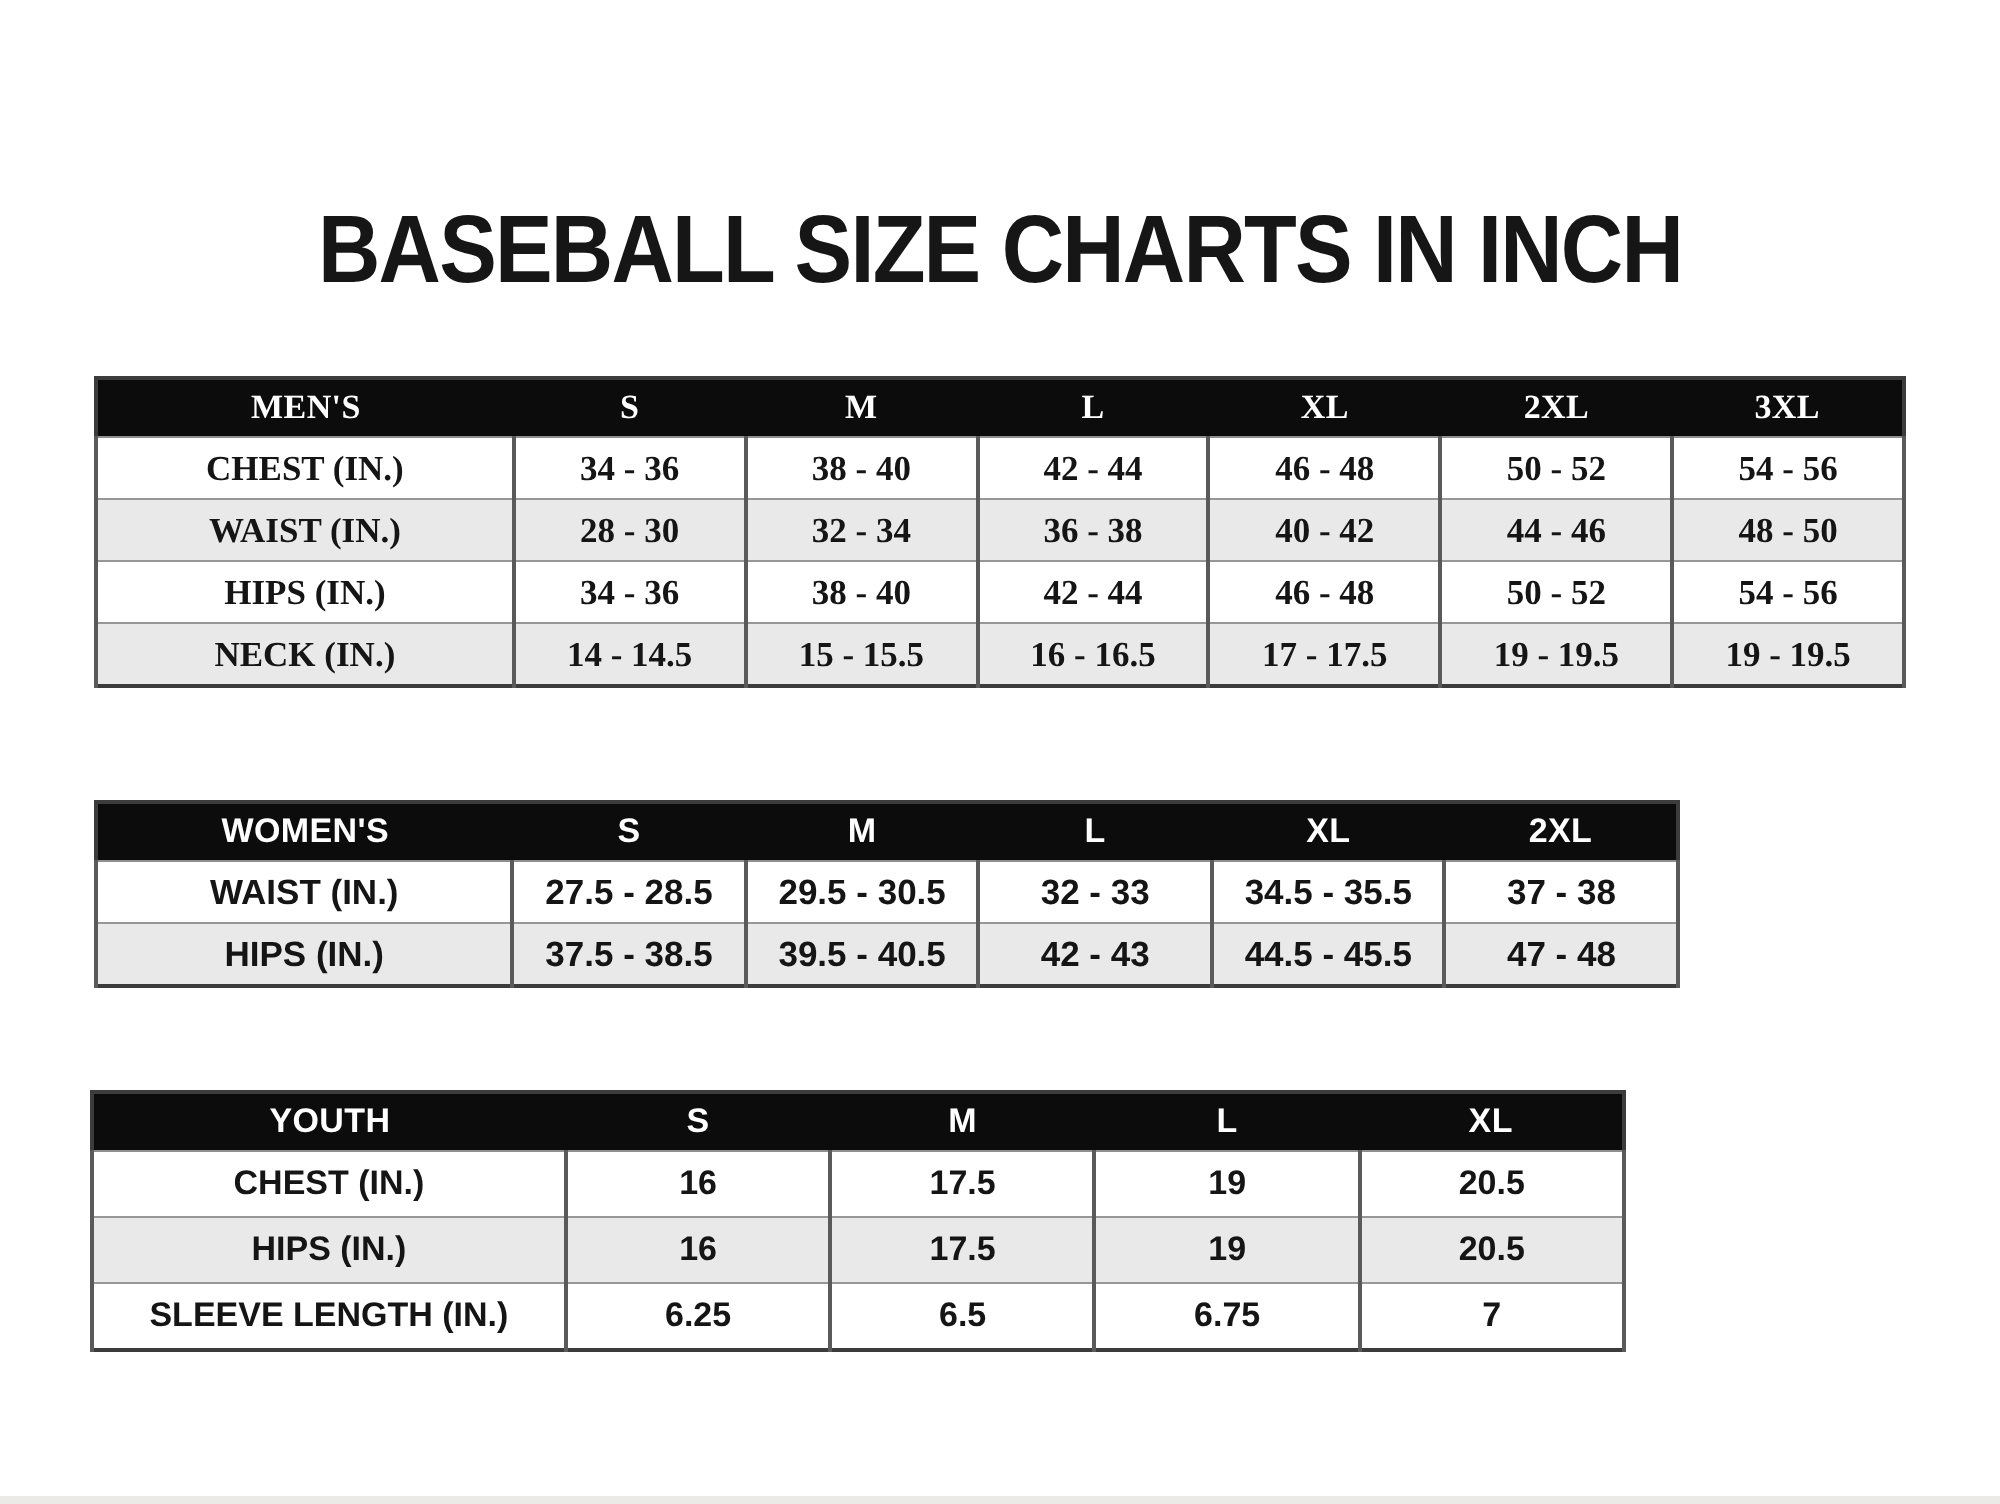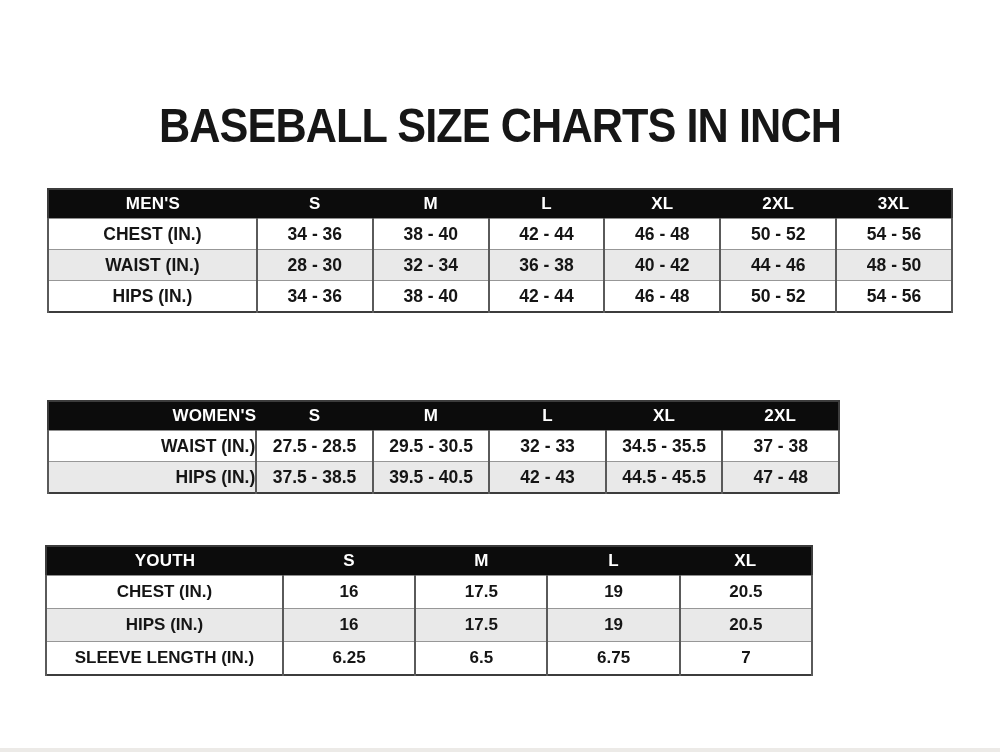--- a/index.html
+++ b/index.html
@@ -22,21 +22,21 @@
     text-align: center;
     font-size: 48px;
     font-weight: bold;
     color: #161616;
     letter-spacing: -1px;
     transform: scaleX(0.9);
     transform-origin: 50% 50%;
     white-space: nowrap;
   }
   .table-wrap { position: absolute; }
-  .table-wrap.t0 { left: 47px; top: 188px; width: 906px; }
+  .table-wrap.t0 { left: 47px; top: 188px; width: 906px; font-family: Liberation Serif, serif; }
   .table-wrap.t1 { left: 47px; top: 400px; width: 793px; }
   .table-wrap.t2 { left: 45px; top: 545px; width: 768px; }
 
   table.size-table {
     width: 100%;
     border-collapse: collapse;
     table-layout: fixed;
     border: 2px solid #3c3c3c;
   }
   .size-table th {
@@ -67,21 +67,21 @@
     border-left: 2px solid #5a5a5a;
     border-right: 2px solid #5a5a5a;
     padding: 0;
     white-space: nowrap;
     overflow: hidden;
   }
   .size-table tbody tr:nth-child(even) td {
     background: var(--row-alt-bg, #e9e9e9);
   }
   .t0 .label-col { width: 23%; }
-  .t1 .label-col { width: 26.2%; text-align: right; }
+  .t1 .label-col { width: 26.2%; }
   .t2 .label-col { width: 30.8%; }
   .t2 .size-table td { height: 32px; font-size: 17px; }
 
   .bottom-edge {
     position: absolute;
     left: 0;
     bottom: 0;
     width: 1000px;
     height: 4px;
     background: #eceae7;
@@ -126,20 +126,29 @@
         </tr>
         <tr>
           <td class="label-col">HIPS (IN.)</td>
           <td>34 - 36</td>
           <td>38 - 40</td>
           <td>42 - 44</td>
           <td>46 - 48</td>
           <td>50 - 52</td>
           <td>54 - 56</td>
         </tr>
+        <tr>
+          <td class="label-col">NECK (IN.)</td>
+          <td>14 - 14.5</td>
+          <td>15 - 15.5</td>
+          <td>16 - 16.5</td>
+          <td>17 - 17.5</td>
+          <td>19 - 19.5</td>
+          <td>19 - 19.5</td>
+        </tr>
       </tbody>
     </table>
   </div>
 
 <div class="table-wrap t1">
     <table class="size-table">
       <thead>
         <tr>
           <th class="label-col">WOMEN'S</th>
           <th>S</th>

